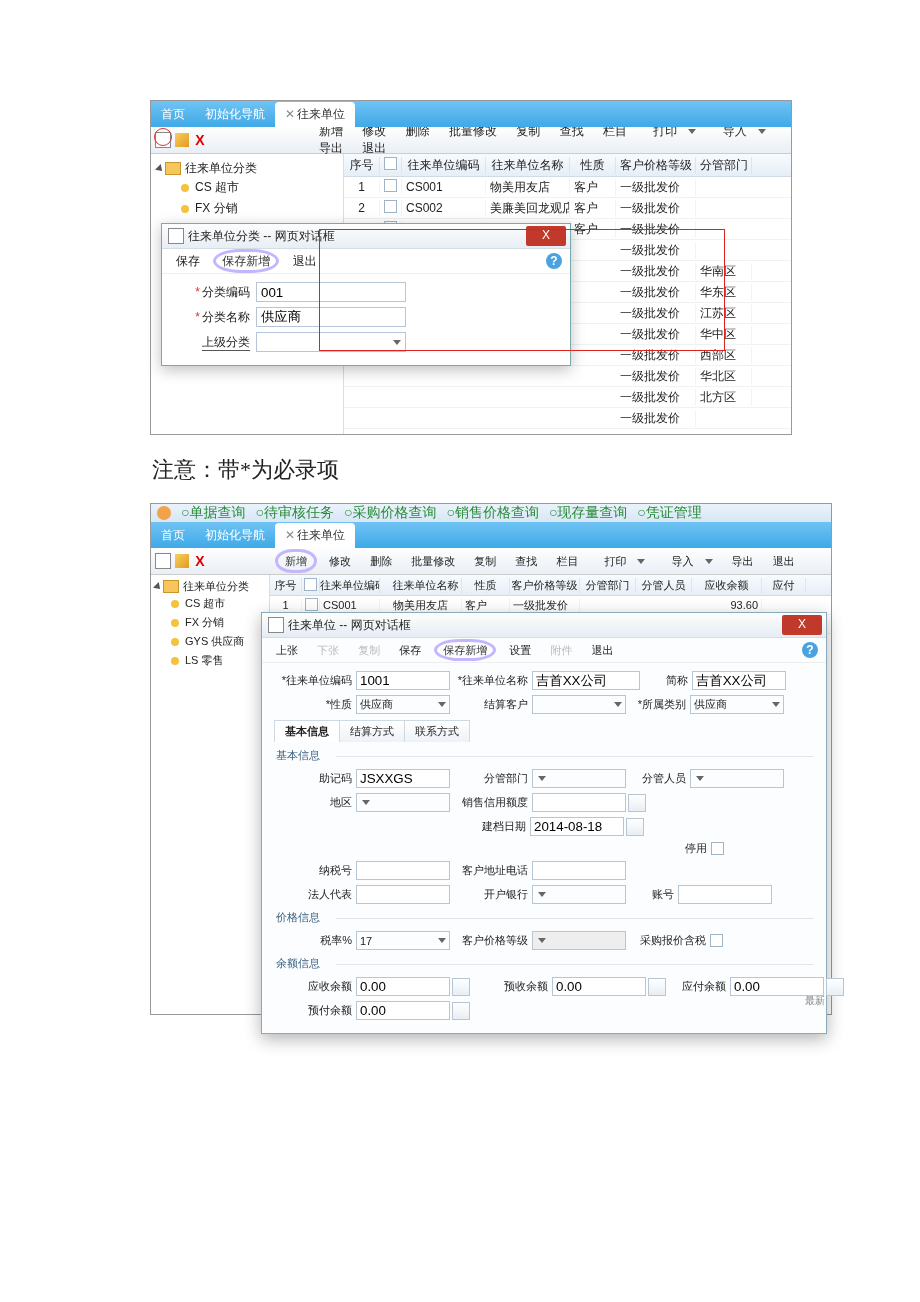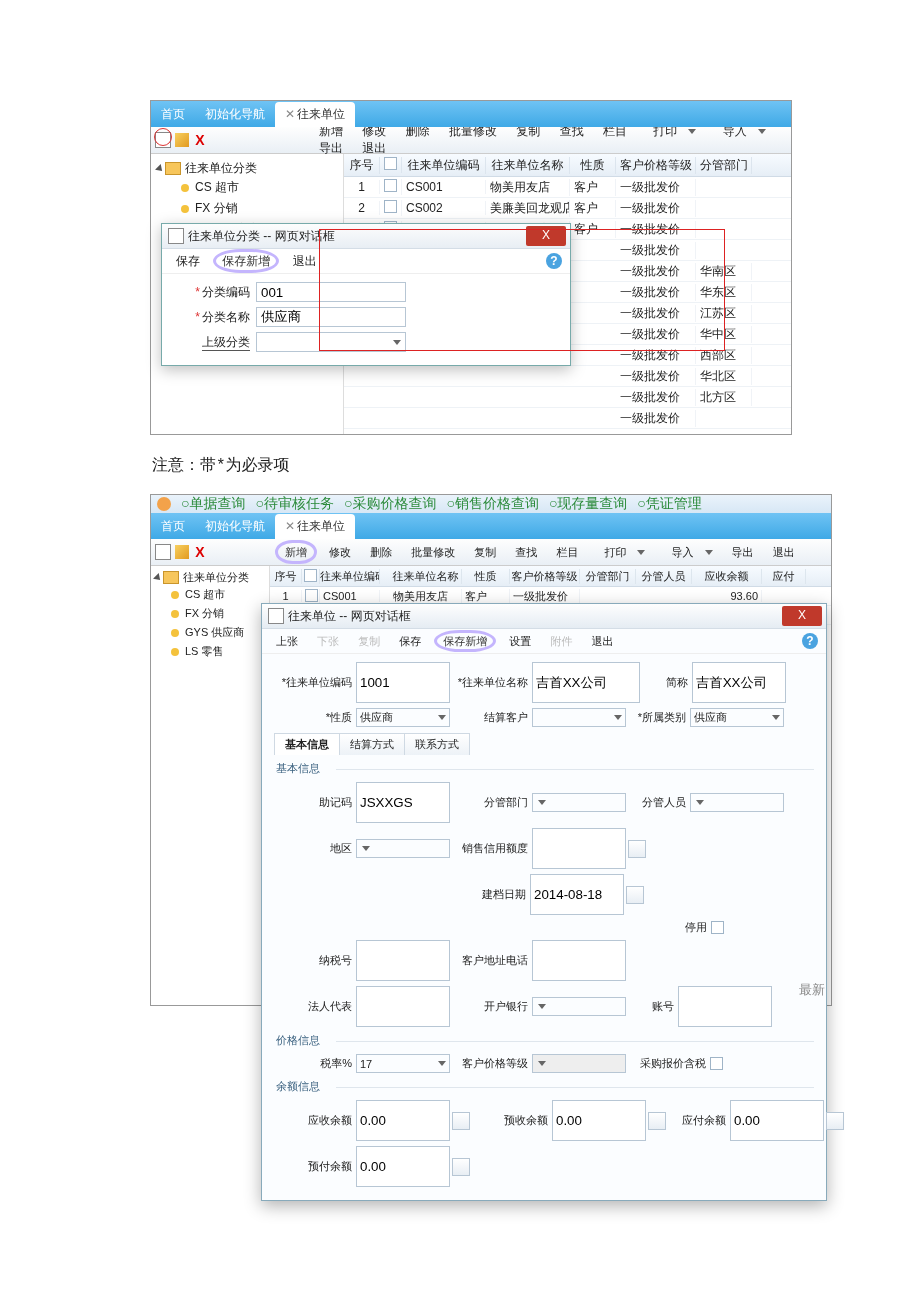--- a/index.html
+++ b/index.html
@@ -39,49 +39,49 @@
   .redcircle{border:3px solid #c4b5fd;border-radius:50%/60%;padding:1px 4px;color:#333}
   .help{display:inline-block;width:16px;height:16px;border-radius:50%;background:#4aa3e0;color:#fff;text-align:center;line-height:16px;font-weight:bold}
   .frm{padding:8px 2px}
   .frm-row{display:flex;align-items:center;margin-bottom:5px}
   .frm-row label{width:86px;text-align:right;padding-right:6px}
   .frm-row .star{color:#d33;margin-right:2px}
   .frm-row input{border:1px solid #b7c6d4;height:18px;padding:0 4px;width:140px}
   .frm-row .sel{border:1px solid #b7c6d4;height:18px;width:140px;display:flex;align-items:center;justify-content:flex-end;padding:0 4px}
   .underline{border-bottom:1px solid #555;padding-bottom:1px}
   .redbox{position:absolute;border:1px solid #d22;pointer-events:none}
-  .note{font-size:16px;margin:16px 0 18px 2px;font-family:Liberation Mono, monospace}
+  .note{font-size:22px;margin:16px 0 18px 2px;font-family:Liberation Serif, serif}
 
   .shot2{border:1px solid #999;position:relative}
   .shot2 .tinybar{height:18px;background:linear-gradient(#eaf3fb,#d7e7f5);display:flex;align-items:center;padding-left:6px;gap:10px;color:#2d6;font-size:14px}
   .shot2 .tinybar span{color:#2a8a3a}
   .shot2 .tinybar .lead{width:14px;height:14px;border-radius:50%;background:#f3a24a;display:inline-block}
   .shot2 .tabs .tab{font-size:12px}
   .shot2 .grid-head2{display:grid;grid-template-columns:32px 18px 60px 10px 72px 48px 70px 56px 56px 70px 44px;background:linear-gradient(#f7fbff,#e6eef6);border-bottom:1px solid #d0dbe6;height:20px;align-items:center;font-size:11px}
   .shot2 .grid-head2 div{text-align:center;border-right:1px solid #dde6ee;white-space:nowrap;overflow:hidden}
   .shot2 .grid-row2{display:grid;grid-template-columns:32px 18px 60px 10px 72px 48px 70px 56px 56px 70px 44px;height:18px;align-items:center;border-bottom:1px solid #eef2f6;font-size:11px}
   .shot2 .grid-row2 div{padding:0 3px;border-right:1px solid #f0f3f7;white-space:nowrap;overflow:hidden}
   .shot2 .body2{display:flex;height:420px}
   .shot2 .tree2{width:110px;border-right:1px solid #ddd;padding:4px 4px;font-size:11px}
   .shot2 .tree2 .tree-item{padding-left:16px}
   .dlg2{position:absolute;left:110px;top:108px;right:4px;border:1px solid #8ab;background:#fbfdff;box-shadow:0 5px 16px rgba(0,0,0,.3)}
   .dlg2 .dlg-title{background:linear-gradient(#fefefe,#e5ecf3)}
   .dlg2-body{padding:8px 12px;font-size:11px}
   .row3{display:flex;align-items:center;margin-bottom:5px;gap:0}
   .fld{display:flex;align-items:center}
   .fld label{width:78px;text-align:right;padding-right:4px;white-space:nowrap}
-  .fld input{border:1px solid #b7c6d4;height:17px;width:86px;padding:11px 3px}
+  .fld input{border:1px solid #b7c6d4;height:17px;width:86px;padding:0 3px}
   .fld .sel2{border:1px solid #b7c6d4;height:17px;width:86px;display:flex;align-items:center;justify-content:space-between;padding:0 3px}
   .tabsel{display:flex;margin:6px 0}
   .tabsel span{padding:3px 10px;border:1px solid #cfd9e3;border-bottom:none;background:linear-gradient(#fff,#edf2f7);margin-right:-1px;font-size:11px}
   .tabsel span.on{background:#fff;font-weight:bold}
   .sectitle{color:#39607f;margin:6px 0 6px 2px;position:relative}
   .sectitle::after{content:"";position:absolute;left:60px;right:0;top:50%;border-top:1px solid #dfe6ed}
   .dateico{display:inline-block;width:16px;height:16px;border:1px solid #b7c6d4;background:linear-gradient(#fff,#e8eef4);margin-left:2px}
-  .last{display:inline-block;font-size:13px;color:#888;position:absolute;right:6px;bottom:6px}
+  .last{display:inline-block;font-size:10px;color:#888;position:absolute;right:6px;bottom:6px}
 </style>
 </head>
 <body>
 <div class="doc">
 
 <div class="shot" style="width:640px">
   <div class="tabs">
     <span class="tab">首页</span>
     <span class="tab">初始化导航</span>
     <span class="tab active"><span class="x">✕</span><span>往来单位</span></span>

